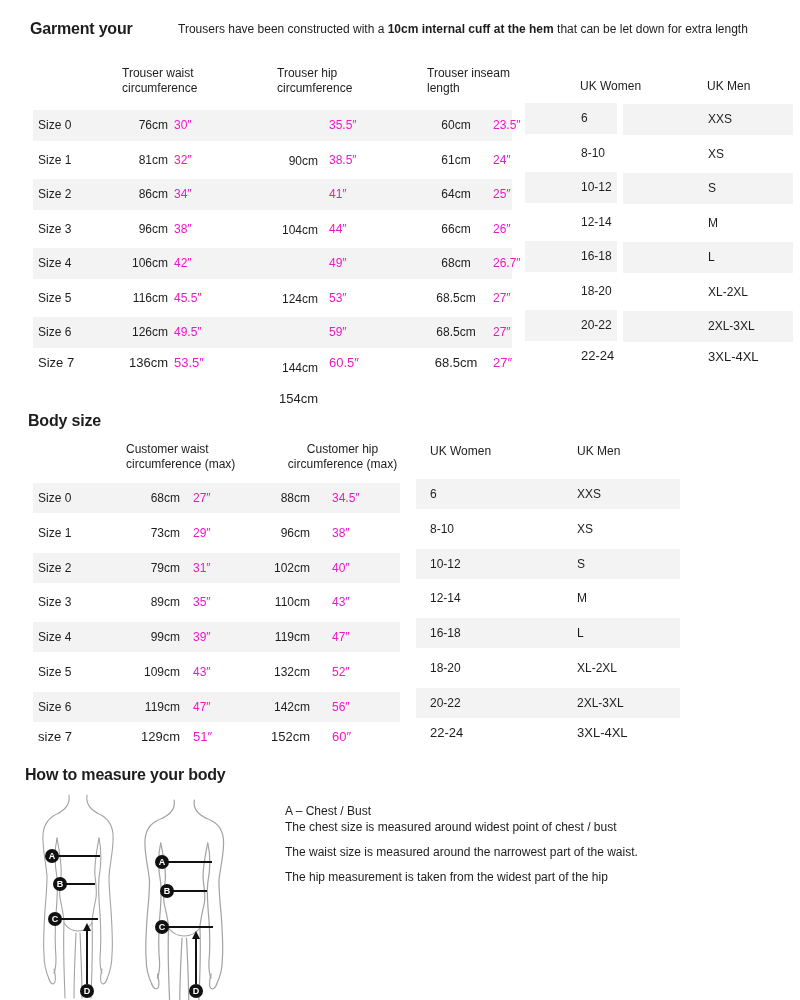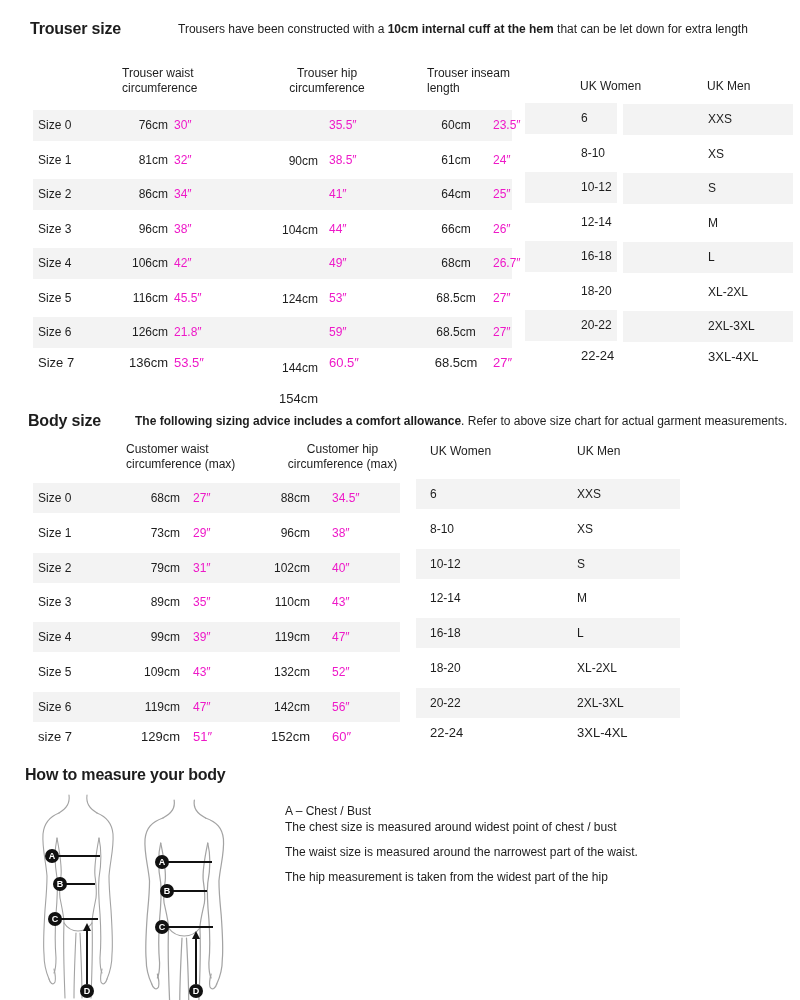--- a/index.html
+++ b/index.html
@@ -49,27 +49,27 @@
   .mline{stroke:#111;stroke-width:2;}
   .mdot{fill:#111;}
   .mletter{fill:#fff;font-size:9px;font-weight:bold;text-anchor:middle;
            font-family:"Liberation Sans",sans-serif;}
 </style>
 </head>
 <body>
 
 <div id="page">
 
-  <div class="abs sec-title" style="left:30px;top:20px;">Trouser size</div>
+  <div class="abs sec-title" style="left:30px;top:20px;">Garment your</div>
   <div class="abs intro" style="left:178px;top:22px;">
     <span>Trousers have been constructed with a </span><b>10cm internal cuff at the hem</b><span> that can be let down for extra length</span>
   </div>
 
   <div class="abs colhead" style="left:122px;top:66px;width:100px;">Trouser waist circumference</div>
-  <div class="abs colhead" style="left:277px;top:66px;width:100px;text-align:center;">Trouser hip circumference</div>
+  <div class="abs colhead" style="left:277px;top:66px;width:100px;">Trouser hip circumference</div>
   <div class="abs colhead" style="left:427px;top:66px;width:100px;">Trouser inseam length</div>
   <div class="abs colhead nowrap" style="left:580px;top:79px;">UK Women</div>
   <div class="abs colhead nowrap" style="left:707px;top:79px;">UK Men</div>
 
   <div id="g-a" class="tblock" style="left:33px;top:110px;width:479px;">
       <div class="trow alt">
         <span class="cell c-lab">Size 0</span>
         <span class="cell c-wcm">76cm</span>
         <span class="cell c-win pink">30″</span>
         <span class="cell c-hcm">90cm</span>
@@ -118,21 +118,21 @@
         <span class="cell c-wcm">116cm</span>
         <span class="cell c-win pink">45.5″</span>
         <span class="cell c-hcm">134cm</span>
         <span class="cell c-hin pink">53″</span>
         <span class="cell c-icm">68.5cm</span>
         <span class="cell c-iin pink">27″</span>
       </div>
       <div class="trow alt">
         <span class="cell c-lab">Size 6</span>
         <span class="cell c-wcm">126cm</span>
-        <span class="cell c-win pink">21.8″</span>
+        <span class="cell c-win pink">49.5″</span>
         <span class="cell c-hcm">144cm</span>
         <span class="cell c-hin pink">59″</span>
         <span class="cell c-icm">68.5cm</span>
         <span class="cell c-iin pink">27″</span>
       </div>
       <div class="trow last">
         <span class="cell c-lab">Size 7</span>
         <span class="cell c-wcm">136cm</span>
         <span class="cell c-win pink">53.5″</span>
         <span class="cell c-hcm">154cm</span>
@@ -188,23 +188,20 @@
       </div>
       <div class="trow alt">
         <span class="cell c-ukm">2XL-3XL</span>
       </div>
       <div class="trow last">
         <span class="cell c-ukm">3XL-4XL</span>
       </div>
     </div>
 
   <div class="abs sec-title" style="left:28px;top:412px;">Body size</div>
-  <div class="abs intro" style="left:135px;top:414px;">
-    <b>The following sizing advice includes a comfort allowance</b><span>. Refer to above size chart for actual garment measurements.</span>
-  </div>
 
   <div class="abs colhead" style="left:126px;top:442px;width:145px;">Customer waist circumference (max)</div>
   <div class="abs colhead" style="left:270px;top:442px;width:145px;text-align:center;">Customer hip circumference (max)</div>
   <div class="abs colhead nowrap" style="left:430px;top:444px;">UK Women</div>
   <div class="abs colhead nowrap" style="left:577px;top:444px;">UK Men</div>
 
   <div id="b-a" class="tblock" style="left:33px;top:483px;width:367px;">
       <div class="trow alt">
         <span class="cell c-lab">Size 0</span>
         <span class="cell c-bwcm">68cm</span>

